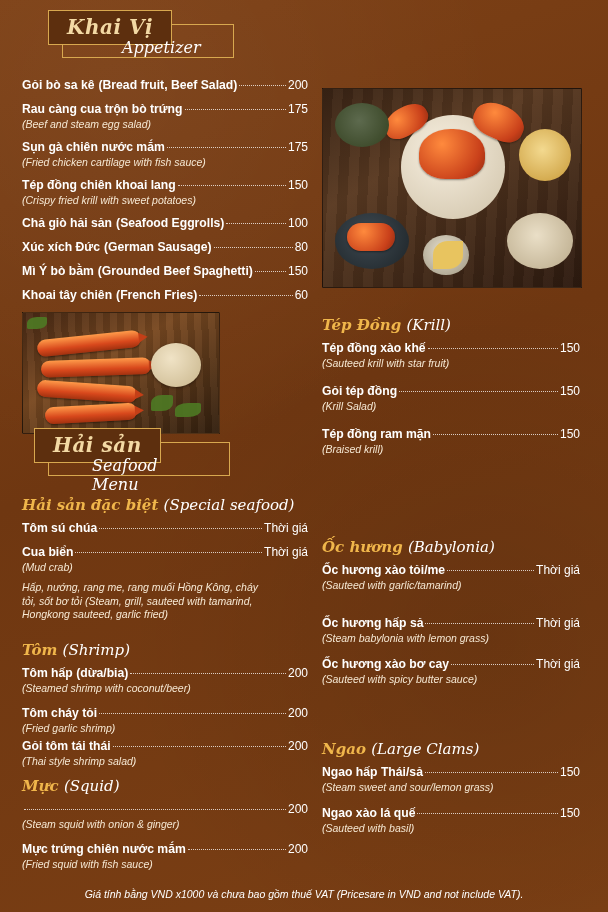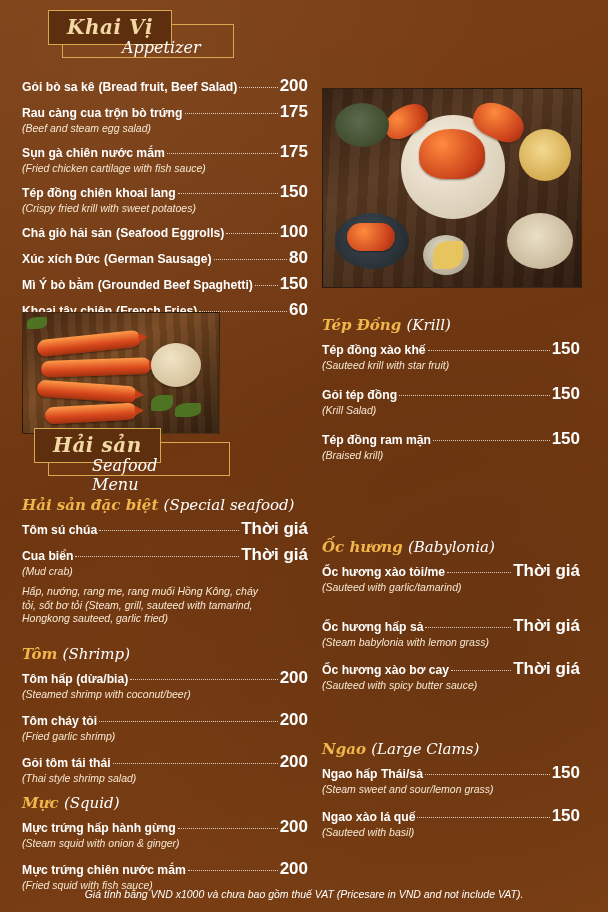--- a/index.html
+++ b/index.html
@@ -75,21 +75,21 @@
     white-space:nowrap;
   }
   .nm{font-weight:bold;color:#ffffff;}
   .dots{
     flex:1;
     margin:0 2px;
     border-bottom:1px dotted rgba(255,255,255,.75);
     transform:translateY(-3px);
     min-width:6px;
   }
-  .pr{font-weight:bold;color:#ffffff;font-size:17px;}
+  .pr{font-weight:normal;color:#ffffff;font-size:12px;}
   .sub{
     font-style:italic;
     font-size:10.5px;
     line-height:13px;
     color:#f5e7d2;
     margin-top:1px;
   }
   .note{
     font-style:italic;
     font-size:10.5px;
@@ -343,21 +343,21 @@
 
     <div class="item" style="margin-bottom:11px;">
       <div class="row">
         <span class="nm">Tôm hấp (dừa/bia)</span>
         <span class="dots"></span>
         <span class="pr">200</span>
       </div>
       <div class="sub">(Steamed shrimp with coconut/beer)</div>
     </div>
 
-    <div class="item" style="margin-bottom:11px;">
+    <div class="item" style="margin-bottom:4px;">
       <div class="row">
         <span class="nm">Tôm cháy tỏi</span>
         <span class="dots"></span>
         <span class="pr">200</span>
       </div>
       <div class="sub">(Fried garlic shrimp)</div>
     </div>
 
     <div class="item" style="">
       <div class="row">
@@ -368,21 +368,20 @@
       <div class="sub">(Thai style shrimp salad)</div>
     </div>
 
     <div class="cat" style="margin-top:8px;">
       <span>Mực</span>
       <span class="cat-en">(Squid)</span>
     </div>
 
     <div class="item" style="margin-bottom:11px;">
       <div class="row">
-        <span class="nm">Mực trứng hấp hành gừng</span>
         <span class="dots"></span>
         <span class="pr">200</span>
       </div>
       <div class="sub">(Steam squid with onion &amp; ginger)</div>
     </div>
 
     <div class="item">
       <div class="row">
         <span class="nm">Mực trứng chiên nước mắm</span>
         <span class="dots"></span>

